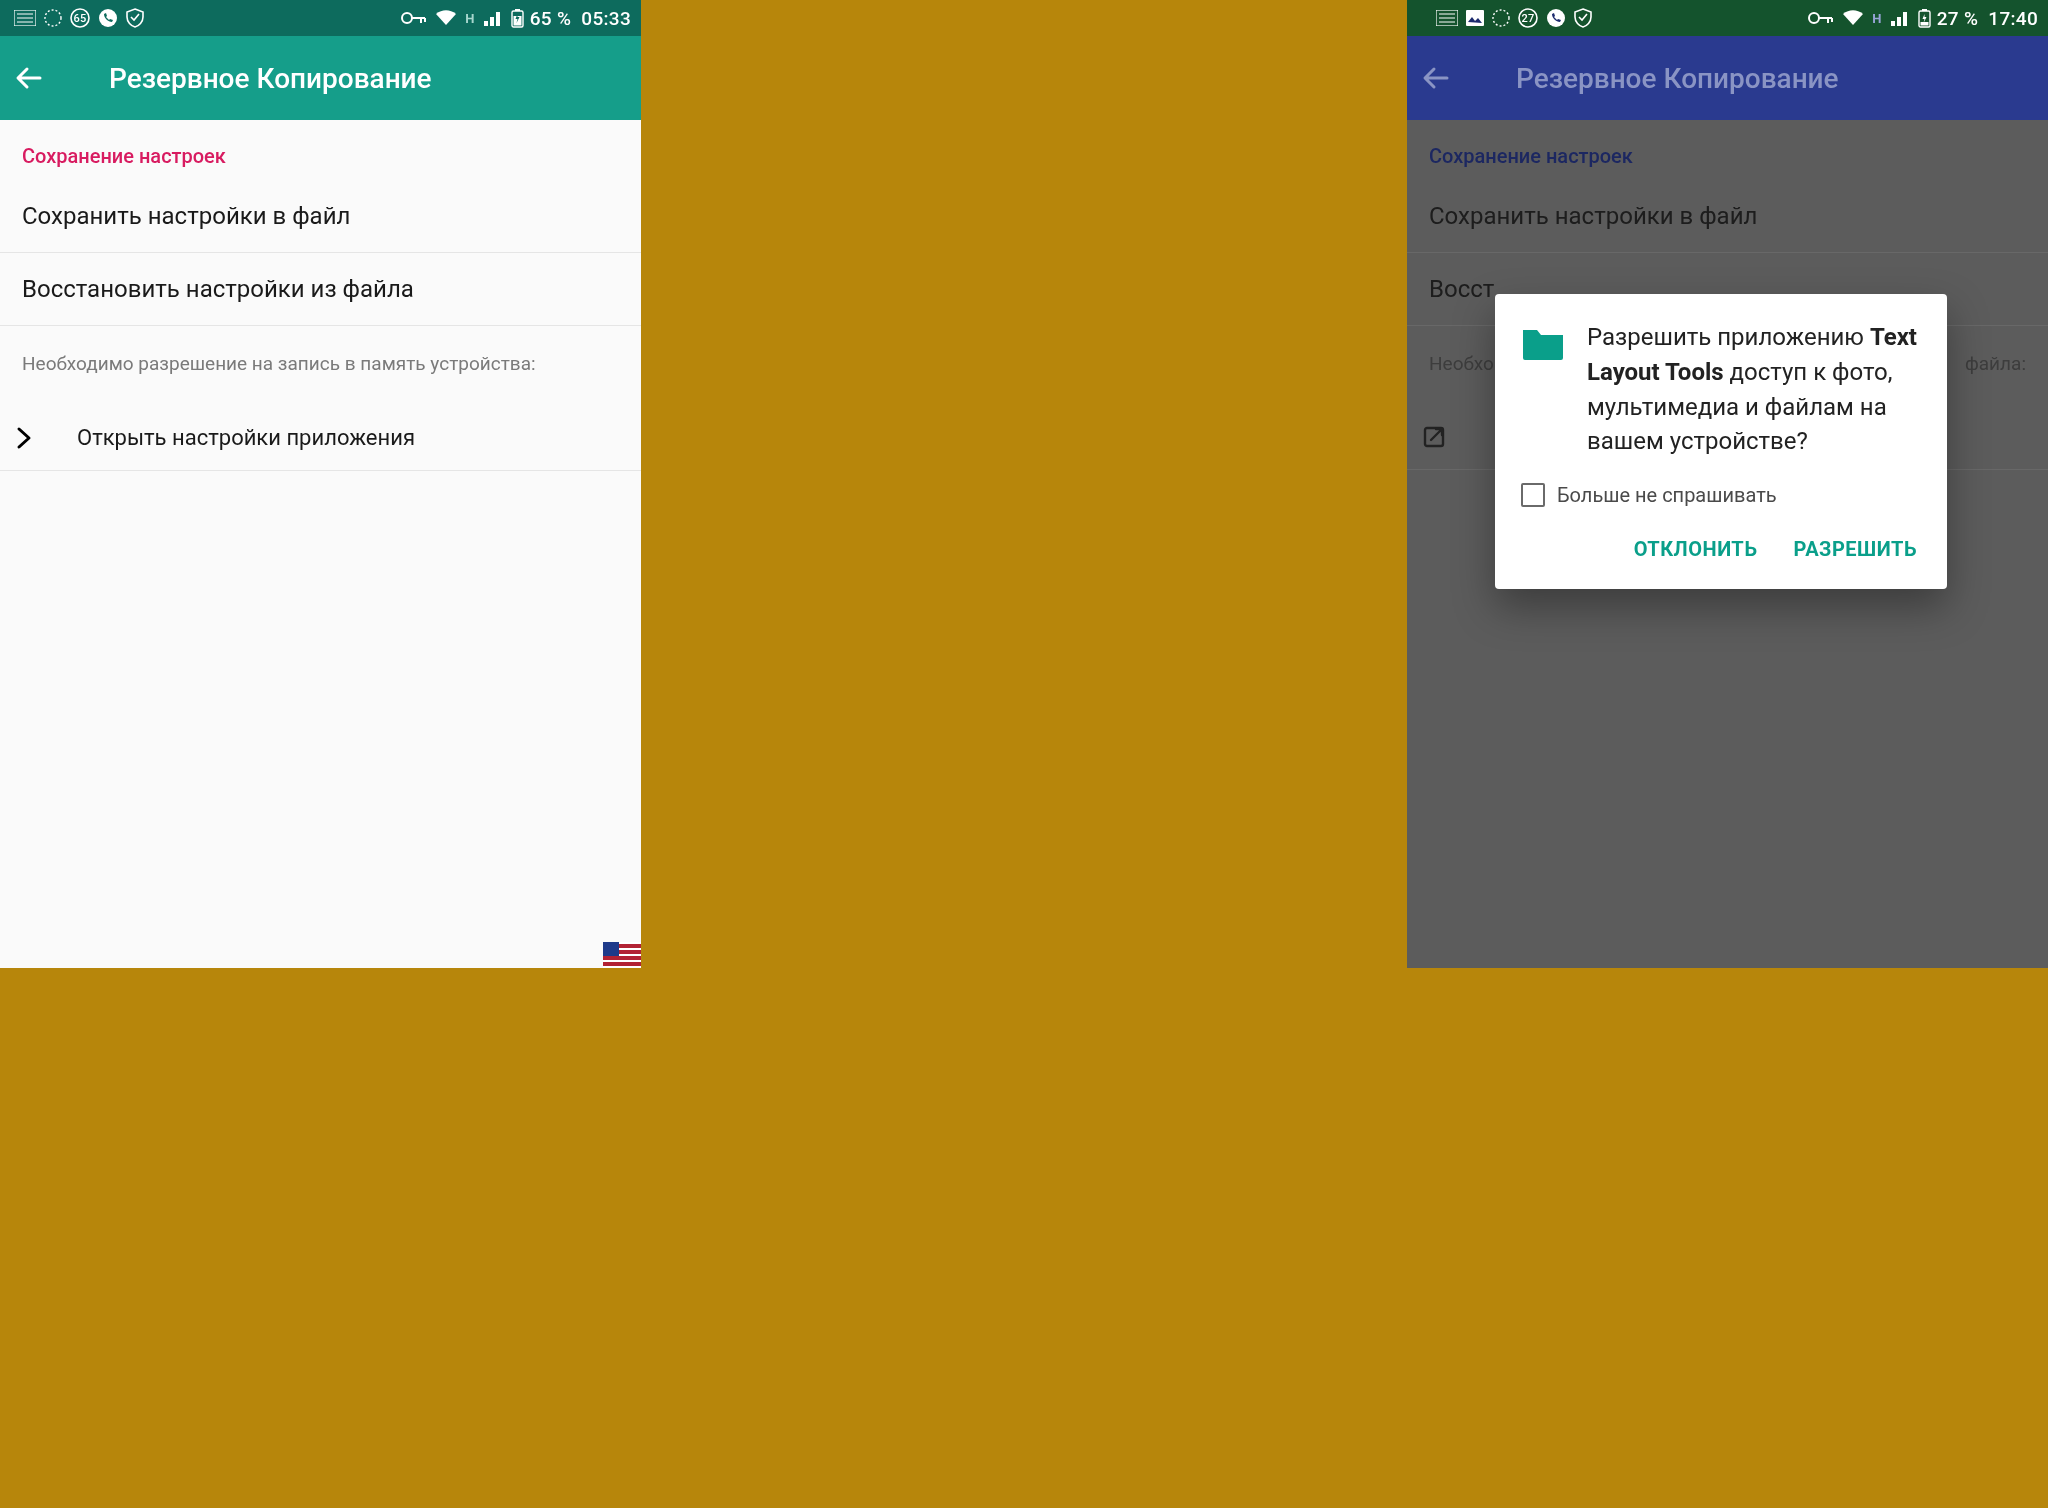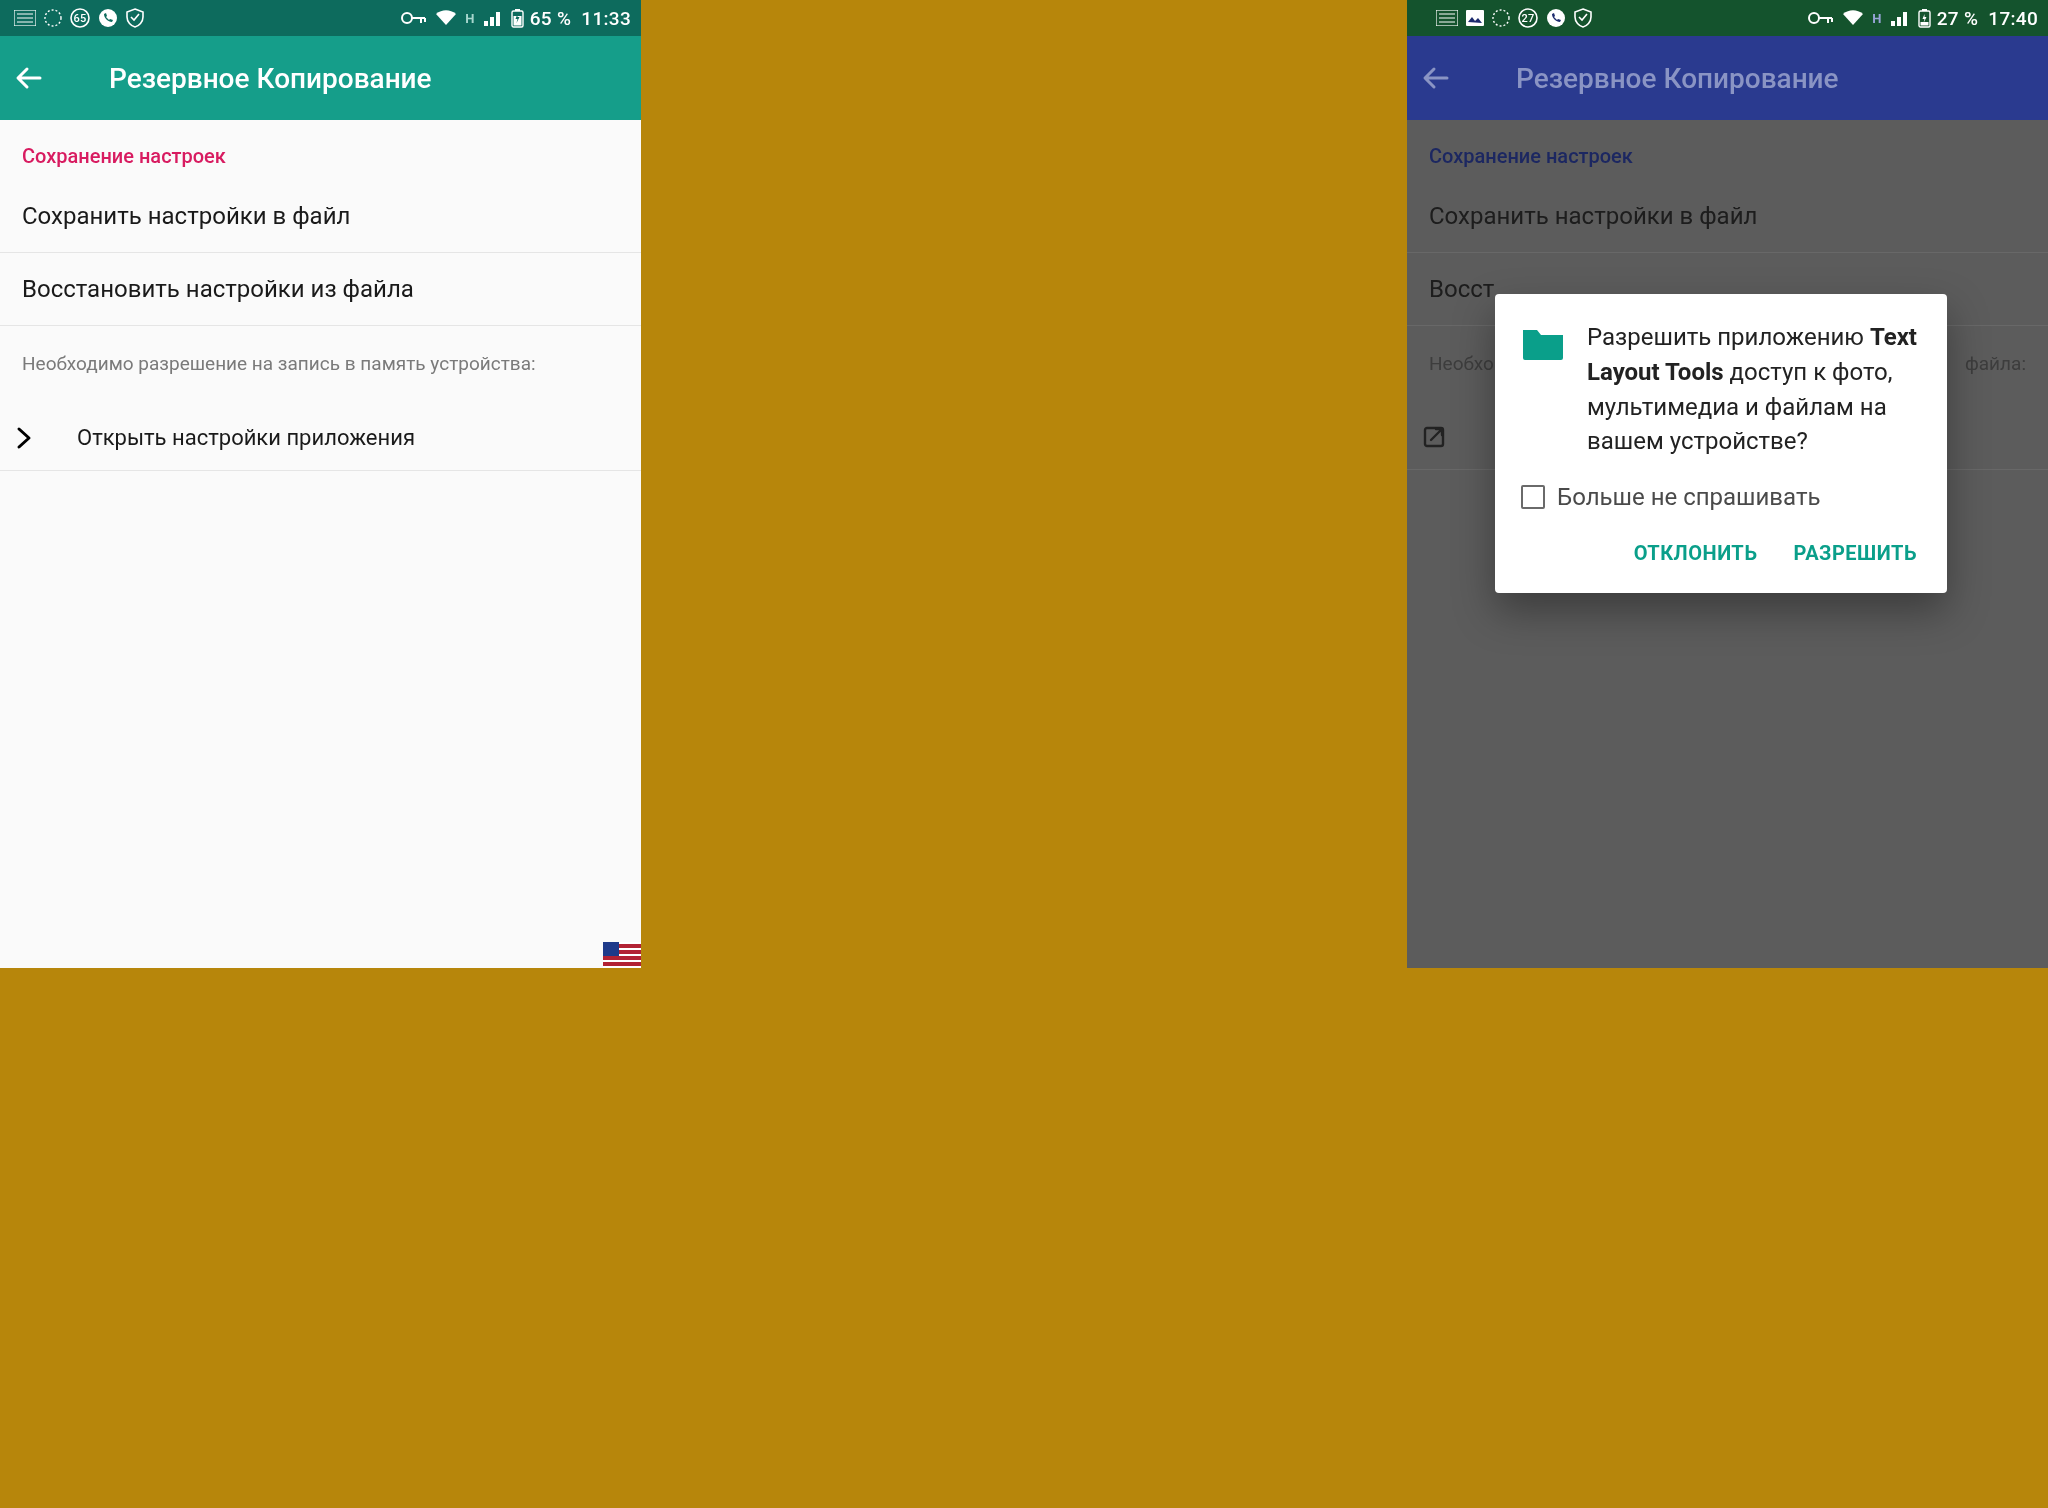--- a/index.html
+++ b/index.html
@@ -43,21 +43,21 @@
 
   
   .scrim { position:absolute; inset:0; background:rgba(0,0,0,.32); }
   .dialog { position:absolute; left:88px; top:174px; width:452px; background:#fff; border-radius:4px; box-shadow:0 18px 40px rgba(0,0,0,.35); padding:26px 26px 18px; }
   .dialog .drow { display:flex; }
   .dialog .dicon { width:48px; flex:none; margin-right:18px; margin-top:4px; }
   .dialog .dmsg { font-size:24px; line-height:1.45; color:#222; }
   .dialog .dmsg b { font-weight:700; }
   .dialog .check { display:flex; align-items:center; margin:24px 0 14px 0; }
   .dialog .check .box { width:24px; height:24px; border:2.5px solid #6a6a6a; border-radius:2px; margin-right:12px; }
-  .dialog .check .lbl { font-size:24px; color:#4a4a4a; }
+  .dialog .check .lbl { font-size:20px; color:#4a4a4a; }
   .dialog .actions { display:flex; justify-content:flex-end; gap:28px; padding-top:6px; }
   .dialog .actions .btn { color:#0a9f8a; font-size:20px; font-weight:700; letter-spacing:.5px; padding:10px 4px; cursor:pointer; }
 
   
   .flag { position:absolute; right:0; bottom:0; width:38px; height:26px; background:linear-gradient(#fff 33%,transparent 0) 0 0/100% 6px,#b22234; }
   .flag::before { content:""; position:absolute; left:0; top:0; width:16px; height:14px; background:#1e3a8a; }
 
   .gap { width:calc(100% - 1282px); height:100%; background:#b7860b; }
 </style>
 </head>
@@ -120,21 +120,21 @@
         </span>
       <span class="ic">
           <svg width="13" height="20">
             <rect x="1" y="3" width="11" height="16" rx="1.5" fill="none" stroke="#fff" stroke-width="1.4"></rect>
             <rect x="4" y="1" width="5" height="2" fill="#fff"></rect>
             <rect x="2.5" y="8" width="8" height="9.5" fill="#fff"></rect>
             <path d="M6.5 6l-2 5h2l-1 4 3-6h-2z" fill="#0d6b5d"></path>
           </svg>
         </span>
       <span class="pct">65 %</span>
-      <span class="time">11:33</span>
+      <span class="time">05:33</span>
     </div>
 
     <div class="toolbar">
       <span class="back">
         <svg width="30" height="30">
             <path d="M26 15H5M13 6l-9 9 9 9" stroke="#fff" stroke-width="3" fill="none" stroke-linecap="round" stroke-linejoin="round"></path>
           </svg>
       </span>
       <span class="title">Резервное Копирование</span>
     </div>

